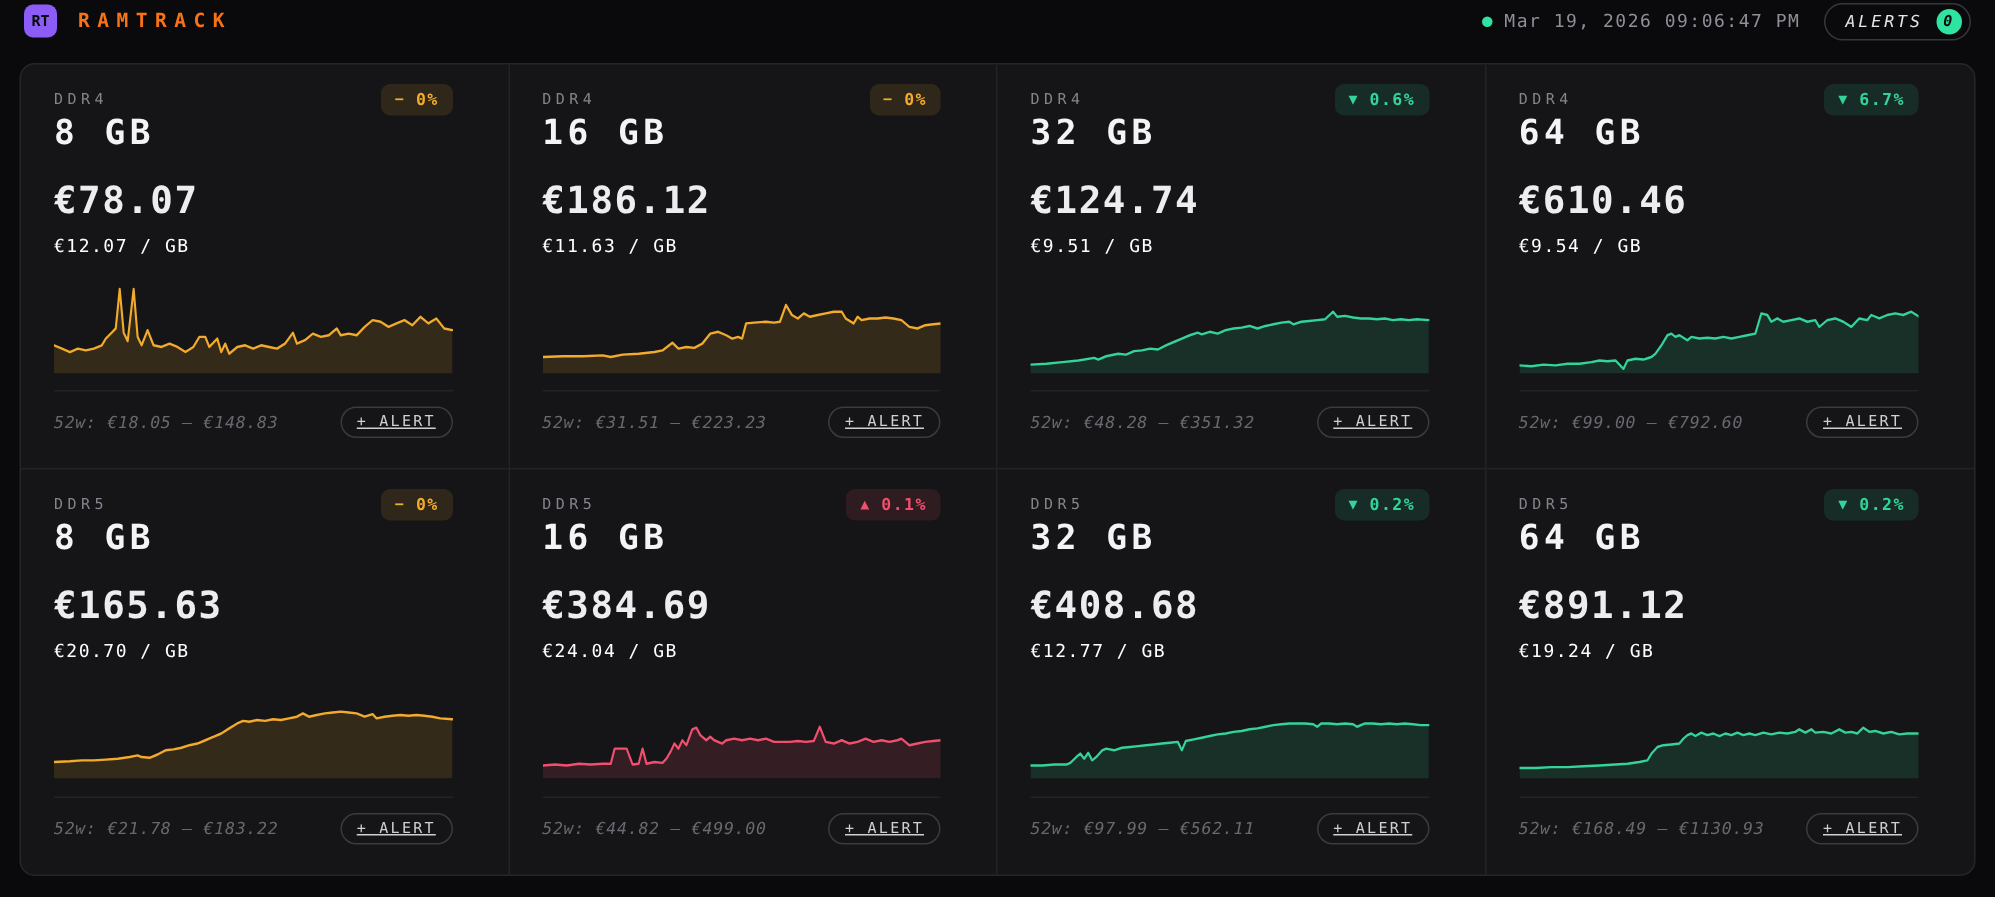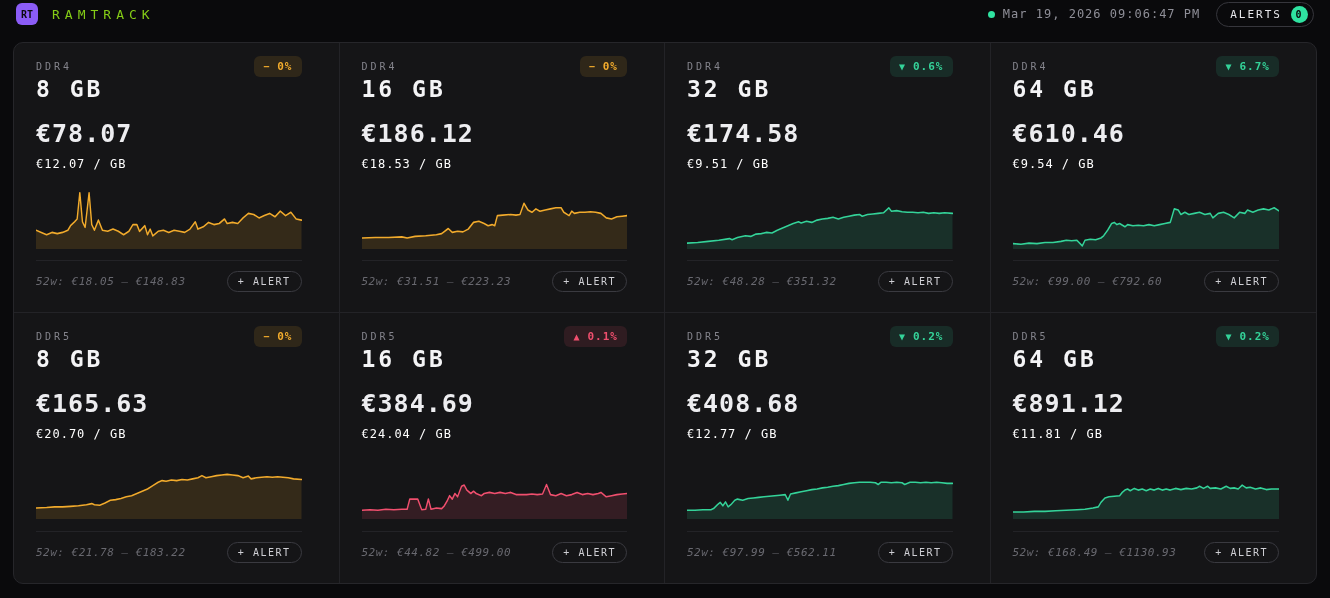--- a/index.html
+++ b/index.html
@@ -16,33 +16,34 @@
     padding: 0 16px;
     justify-content: space-between;
   }
   .header-left { display: flex; align-items: center; gap: 14px; }
   .logo {
     width: 22px; height: 22px; border-radius: 6px;
     display: flex; align-items: center; justify-content: center;
     font-size: 10px; font-weight: bold; color: #0a0a0c;
   }
   .app-title {
-    color: #84cc16; font-size: 13px; font-weight: normal; letter-spacing: 5px;
+    color: #f97316; font-size: 13px; font-weight: bold; letter-spacing: 5px;
   }
   .header-right { display: flex; align-items: center; gap: 16px; }
   .time-wrap { display: flex; align-items: center; gap: 8px; }
   .status-dot { width: 7px; height: 7px; border-radius: 50%; }
   .timestamp { color: #8f8f98; font-size: 12px; letter-spacing: 1px; }
   .alerts-btn {
     display: flex; align-items: center; gap: 9px;
     background: transparent;
     border: 1px solid #36363c; border-radius: 14px;
     padding: 3px 5px 3px 13px; cursor: pointer;
     color: #e6e6ea; font-size: 11px; letter-spacing: 2px;
     font-family: inherit;
+    font-style: italic;
   }
   .alerts-count {
     min-width: 17px; height: 17px; border-radius: 50%;
     display: flex; align-items: center; justify-content: center;
     font-size: 10px; font-weight: bold; color: #0a0a0c;
   }
   
   .grid-wrap {
     margin: 14px 13px 13px 13px;
     background: #151517;
@@ -83,20 +84,21 @@
     padding-top: 10px;
     display: flex; justify-content: space-between; align-items: center;
   }
   .card-range { color: #68686f; font-size: 11px; letter-spacing: 0.5px; font-style: italic; }
   .alert-btn {
     background: transparent;
     border: 1px solid #3a3a40; border-radius: 12px;
     color: #cfcfd4; font-size: 10px; letter-spacing: 1.5px;
     padding: 4px 10px; cursor: pointer;
     font-family: inherit;
+    text-decoration: underline;
   }
 </style>
 </head>
 <body>
 
 <div class="header">
   <div class="header-left">
     <div class="logo" style="background: #8b5cf6;">RT</div>
     <div class="app-title">RAMTRACK</div>
   </div>
@@ -141,42 +143,42 @@
       <div>
         <div class="card-type">DDR4</div>
         <div class="card-size">16 GB</div>
       </div>
       <div class="badge" style="color: rgb(242, 171, 44); background: rgba(242, 171, 44, 0.12);">
         <span class="badge-icon">−</span>
         <span>0%</span>
       </div>
     </div>
     <div class="card-price">€186.12</div>
-    <div class="card-pergb">€18.53 / GB</div>
+    <div class="card-pergb">€11.63 / GB</div>
     <svg class="spark" viewBox="0 0 300 62" preserveAspectRatio="none">
           <polygon points="0,62 0.0,51.0 15.0,50.5 30.0,50.5 45.0,49.9 51.0,51.0 60.0,49.4 72.0,48.8 84.0,47.7 90.0,46.6 97.5,41.5 102.0,45.4 108.0,44.3 114.0,44.9 120.0,42.1 126.0,35.4 132.0,34.2 138.0,36.5 142.5,38.7 147.0,37.6 150.0,38.7 153.0,28.6 159.0,28.1 168.0,27.5 174.0,28.1 178.5,27.5 183.0,16.3 187.5,23.0 192.0,25.3 196.5,21.9 201.0,24.2 207.0,23.0 213.0,21.9 219.0,20.8 225.0,20.8 228.0,25.3 234.0,28.6 237.0,24.2 240.0,26.4 246.0,25.3 252.0,25.3 258.0,24.7 264.0,25.3 270.0,26.4 276.0,30.9 282.0,32.0 288.0,29.8 294.0,29.2 300.0,28.6 300,62" fill="#f2ab2c" opacity="0.14"></polygon>
           <polyline points="0.0,51.0 15.0,50.5 30.0,50.5 45.0,49.9 51.0,51.0 60.0,49.4 72.0,48.8 84.0,47.7 90.0,46.6 97.5,41.5 102.0,45.4 108.0,44.3 114.0,44.9 120.0,42.1 126.0,35.4 132.0,34.2 138.0,36.5 142.5,38.7 147.0,37.6 150.0,38.7 153.0,28.6 159.0,28.1 168.0,27.5 174.0,28.1 178.5,27.5 183.0,16.3 187.5,23.0 192.0,25.3 196.5,21.9 201.0,24.2 207.0,23.0 213.0,21.9 219.0,20.8 225.0,20.8 228.0,25.3 234.0,28.6 237.0,24.2 240.0,26.4 246.0,25.3 252.0,25.3 258.0,24.7 264.0,25.3 270.0,26.4 276.0,30.9 282.0,32.0 288.0,29.8 294.0,29.2 300.0,28.6" fill="none" stroke="#f2ab2c" stroke-width="1.6" stroke-linejoin="round" stroke-linecap="round"></polyline>
         </svg>
     <div class="card-footer">
       <div class="card-range">52w: €31.51 — €223.23</div>
       <button class="alert-btn">+ ALERT</button>
     </div>
   </div>
       <div class="card">
     <div class="card-top">
       <div>
         <div class="card-type">DDR4</div>
         <div class="card-size">32 GB</div>
       </div>
       <div class="badge" style="color: rgb(52, 211, 153); background: rgba(52, 211, 153, 0.12);">
         <span class="badge-icon">▼</span>
         <span>0.6%</span>
       </div>
     </div>
-    <div class="card-price">€174.58</div>
+    <div class="card-price">€124.74</div>
     <div class="card-pergb">€9.51 / GB</div>
     <svg class="spark" viewBox="0 0 300 62" preserveAspectRatio="none">
           <polygon points="0,62 0.0,56.1 12.0,55.5 24.0,54.4 36.0,53.3 48.0,51.6 51.0,52.7 57.0,50.5 66.0,48.8 72.0,49.4 78.0,47.1 84.0,46.6 90.0,45.4 96.0,46.0 102.0,43.2 108.0,41.0 114.0,38.7 120.0,36.5 126.0,34.8 129.0,35.9 135.0,34.2 141.0,35.4 147.0,33.1 153.0,32.0 159.0,31.4 165.0,30.3 171.0,32.0 177.0,30.3 183.0,29.2 189.0,28.1 195.0,27.5 198.0,29.2 204.0,27.5 210.0,27.0 216.0,26.4 222.0,25.8 228.0,20.8 231.0,24.2 237.0,23.6 243.0,24.7 249.0,25.3 255.0,25.3 261.0,25.8 267.0,25.3 273.0,26.4 279.0,25.8 285.0,26.4 291.0,25.8 300.0,26.4 300,62" fill="#34d399" opacity="0.14"></polygon>
           <polyline points="0.0,56.1 12.0,55.5 24.0,54.4 36.0,53.3 48.0,51.6 51.0,52.7 57.0,50.5 66.0,48.8 72.0,49.4 78.0,47.1 84.0,46.6 90.0,45.4 96.0,46.0 102.0,43.2 108.0,41.0 114.0,38.7 120.0,36.5 126.0,34.8 129.0,35.9 135.0,34.2 141.0,35.4 147.0,33.1 153.0,32.0 159.0,31.4 165.0,30.3 171.0,32.0 177.0,30.3 183.0,29.2 189.0,28.1 195.0,27.5 198.0,29.2 204.0,27.5 210.0,27.0 216.0,26.4 222.0,25.8 228.0,20.8 231.0,24.2 237.0,23.6 243.0,24.7 249.0,25.3 255.0,25.3 261.0,25.8 267.0,25.3 273.0,26.4 279.0,25.8 285.0,26.4 291.0,25.8 300.0,26.4" fill="none" stroke="#34d399" stroke-width="1.6" stroke-linejoin="round" stroke-linecap="round"></polyline>
         </svg>
     <div class="card-footer">
       <div class="card-range">52w: €48.28 — €351.32</div>
       <button class="alert-btn">+ ALERT</button>
     </div>
   </div>
@@ -273,21 +275,21 @@
       <div>
         <div class="card-type">DDR5</div>
         <div class="card-size">64 GB</div>
       </div>
       <div class="badge" style="color: rgb(52, 211, 153); background: rgba(52, 211, 153, 0.12);">
         <span class="badge-icon">▼</span>
         <span>0.2%</span>
       </div>
     </div>
     <div class="card-price">€891.12</div>
-    <div class="card-pergb">€11.81 / GB</div>
+    <div class="card-pergb">€19.24 / GB</div>
     <svg class="spark" viewBox="0 0 300 62" preserveAspectRatio="none">
           <polygon points="0,62 0.0,55.0 12.0,55.0 24.0,54.4 36.0,54.4 48.0,53.8 60.0,53.3 72.0,52.7 81.0,52.2 90.0,51.0 96.0,49.9 99.0,45.4 103.5,41.0 108.0,39.8 114.0,39.3 120.0,38.7 123.0,35.4 126.0,33.1 129.0,32.0 132.0,33.7 136.5,31.4 141.0,33.1 145.5,32.0 150.0,33.7 154.5,32.0 159.0,33.1 163.5,31.4 168.0,33.1 172.5,32.0 177.0,33.1 183.0,31.4 189.0,32.6 195.0,31.4 201.0,32.0 207.0,30.9 210.0,29.2 214.5,31.4 219.0,29.2 222.0,31.4 228.0,30.9 234.0,32.0 240.0,29.2 244.5,31.4 249.0,30.9 253.5,32.0 258.0,28.1 262.5,30.9 267.0,30.3 273.0,32.0 279.0,30.9 285.0,32.6 291.0,32.0 300.0,32.0 300,62" fill="#34d399" opacity="0.14"></polygon>
           <polyline points="0.0,55.0 12.0,55.0 24.0,54.4 36.0,54.4 48.0,53.8 60.0,53.3 72.0,52.7 81.0,52.2 90.0,51.0 96.0,49.9 99.0,45.4 103.5,41.0 108.0,39.8 114.0,39.3 120.0,38.7 123.0,35.4 126.0,33.1 129.0,32.0 132.0,33.7 136.5,31.4 141.0,33.1 145.5,32.0 150.0,33.7 154.5,32.0 159.0,33.1 163.5,31.4 168.0,33.1 172.5,32.0 177.0,33.1 183.0,31.4 189.0,32.6 195.0,31.4 201.0,32.0 207.0,30.9 210.0,29.2 214.5,31.4 219.0,29.2 222.0,31.4 228.0,30.9 234.0,32.0 240.0,29.2 244.5,31.4 249.0,30.9 253.5,32.0 258.0,28.1 262.5,30.9 267.0,30.3 273.0,32.0 279.0,30.9 285.0,32.6 291.0,32.0 300.0,32.0" fill="none" stroke="#34d399" stroke-width="1.6" stroke-linejoin="round" stroke-linecap="round"></polyline>
         </svg>
     <div class="card-footer">
       <div class="card-range">52w: €168.49 — €1130.93</div>
       <button class="alert-btn">+ ALERT</button>
     </div>
   </div>
     </div>

